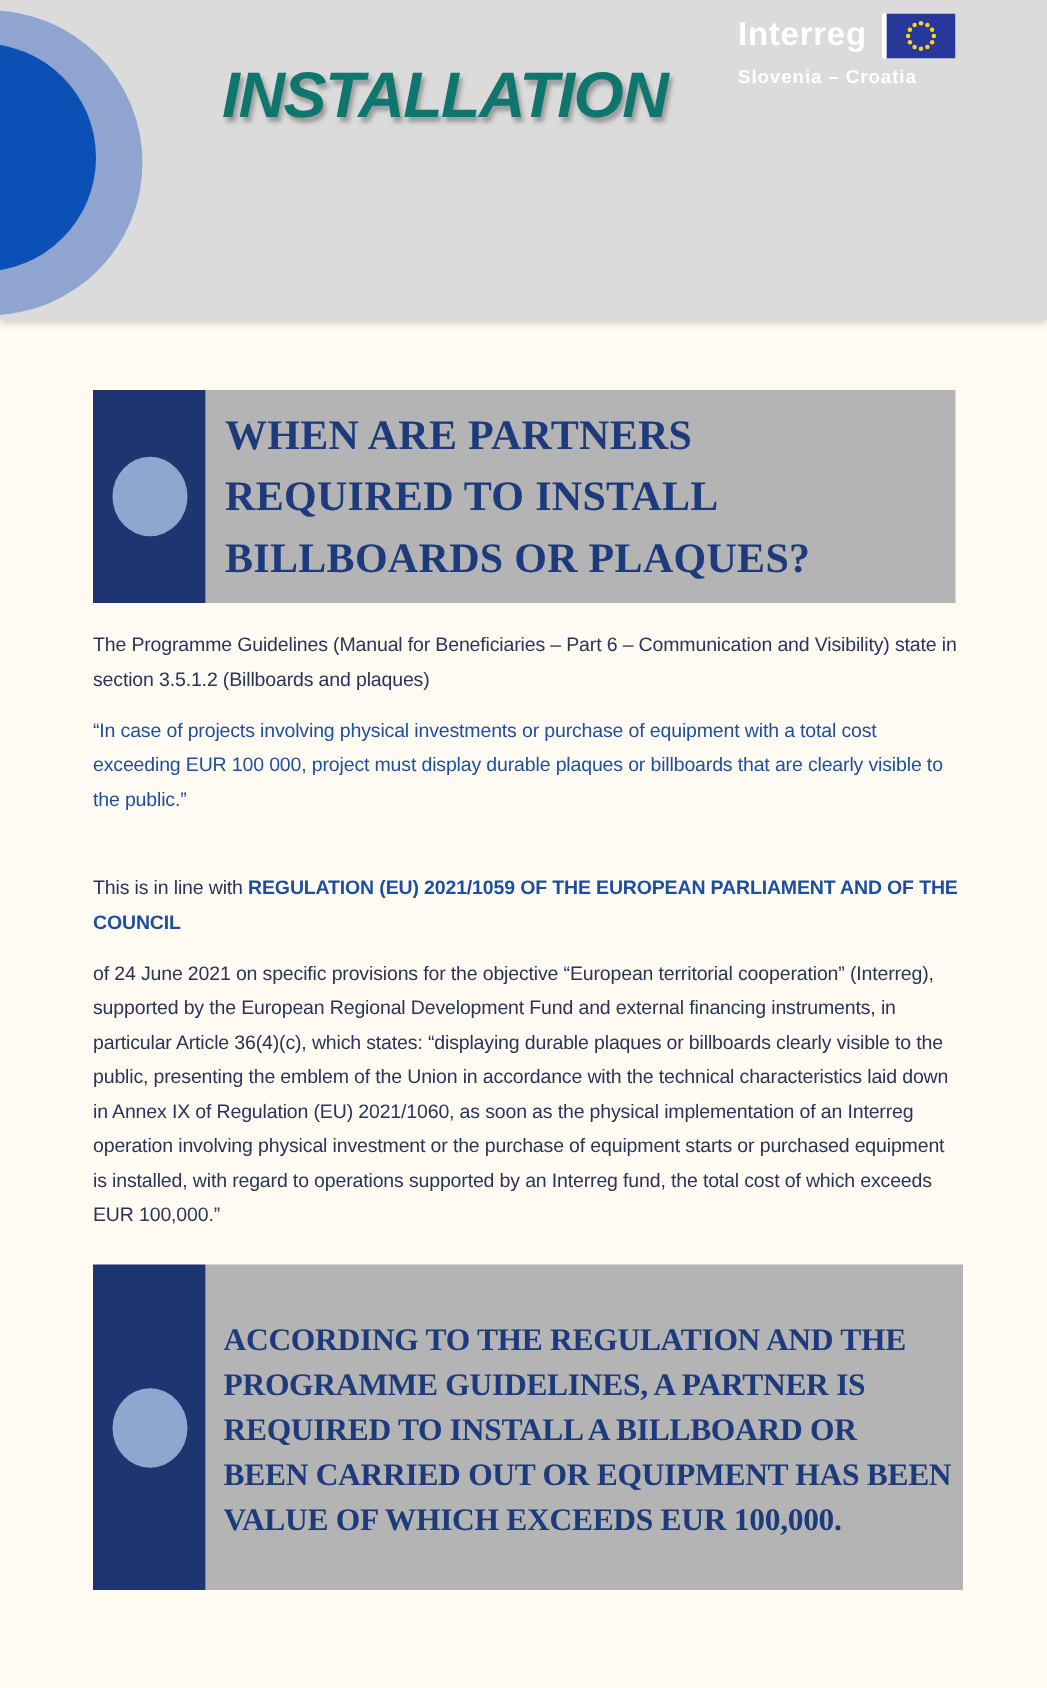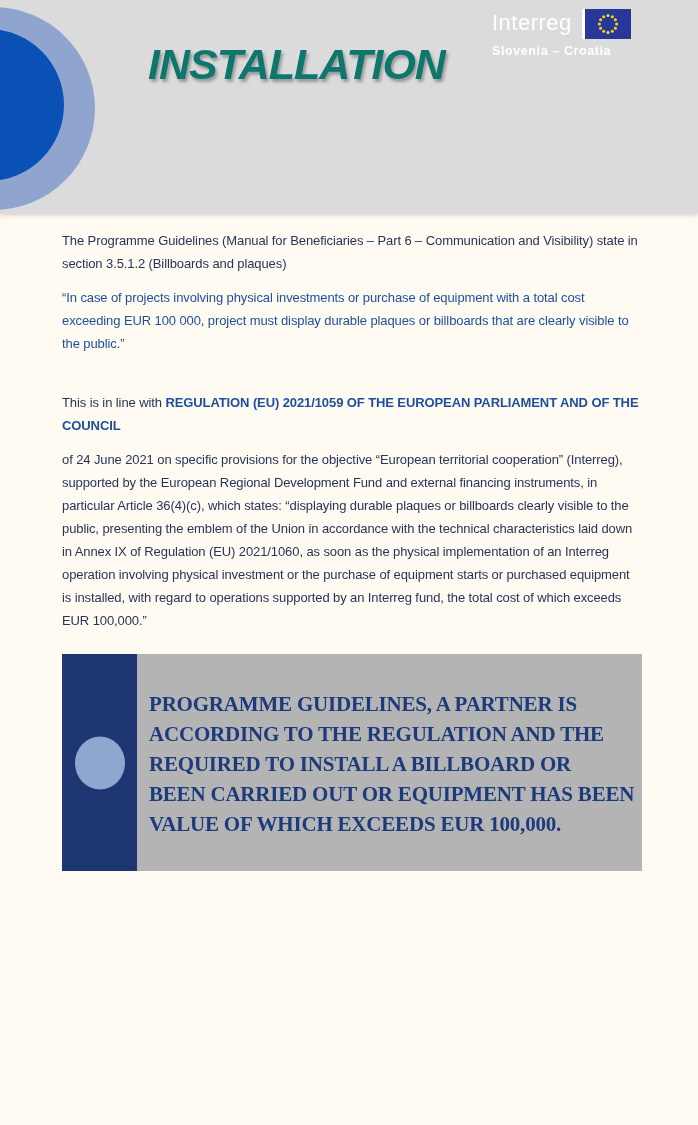--- a/index.html
+++ b/index.html
@@ -16,21 +16,21 @@
   .hero-title{position:absolute;left:148px;top:40px;font-size:43px;font-weight:800;font-style:italic;
         color:#0f766e;letter-spacing:-1px;text-shadow:2px 3px 3px rgba(90,90,90,0.5);}
   .hero-subtitle{position:absolute;left:110px;top:90px;font-family:"Liberation Serif",serif;
         font-style:italic;font-size:48px;color:#95aad6;text-shadow:2px 3px 3px rgba(90,90,90,0.45);}
   .hero-tagline{position:absolute;left:85px;top:167px;font-size:20px;font-weight:bold;font-style:italic;
         color:#1e3c80;letter-spacing:-0.2px;text-shadow:1px 2px 2px rgba(90,90,90,0.45);}
 
   
   .logo{position:absolute;left:492px;top:8px;color:#ffffff;}
   .logo-row{display:flex;align-items:flex-start;}
-  .logo-brand{font-size:22px;font-weight:normal;letter-spacing:0.5px;line-height:30px;}
+  .logo-brand{font-size:22px;font-weight:bold;letter-spacing:0.5px;line-height:30px;}
   .eu-flag{display:inline-block;margin-left:10px;margin-top:1px;border-left:3px solid #ffffff;line-height:0;}
   .cofunded{margin-left:7px;font-size:9px;font-weight:bold;line-height:11px;padding-top:4px;}
   .logo-program{margin-top:5px;font-size:12.5px;font-weight:bold;letter-spacing:0.6px;}
 
   
   main{padding:0 59px 0 62px;}
 
   .callout{display:flex;width:575px;}
   .callout-bar{flex:0 0 75px;background:#1d3570;position:relative;}
   .callout-dot{position:absolute;left:50%;top:50%;transform:translate(-50%,-50%);
@@ -87,37 +87,49 @@
             </g>
           </svg>
         </span>
       </div>
       <div class="logo-program">Slovenia – Croatia</div>
     </div>
   </header>
 
   <main>
 
+    <section class="callout callout-1">
+      <div class="callout-bar">
+        <span class="callout-dot"></span>
+      </div>
+      <div class="callout-body">
+        <h2 class="callout-heading">
+          <span>WHEN ARE PARTNERS</span>
+          <span>REQUIRED TO INSTALL</span>
+          <span>BILLBOARDS OR PLAQUES?</span>
+        </h2>
+      </div>
+    </section>
 
     <p class="body-text">The Programme Guidelines (Manual for Beneficiaries – Part 6 – Communication and Visibility) state in section 3.5.1.2 (Billboards and plaques)</p>
 
     <p class="body-text bold-quote">“In case of projects involving physical investments or purchase of equipment with a total cost exceeding EUR 100 000, project must display durable plaques or billboards that are clearly visible to the public.”</p>
 
     <p class="body-text mix"><span>This is in line with </span><strong class="reg-bold">REGULATION (EU) 2021/1059 OF THE EUROPEAN PARLIAMENT AND OF THE COUNCIL</strong></p>
 
     <p class="body-text long-para">of 24 June 2021 on specific provisions for the objective “European territorial cooperation” (Interreg), supported by the European Regional Development Fund and external financing instruments, in particular Article 36(4)(c), which states: “displaying durable plaques or billboards clearly visible to the public, presenting the emblem of the Union in accordance with the technical characteristics laid down in Annex IX of Regulation (EU) 2021/1060, as soon as the physical implementation of an Interreg operation involving physical investment or the purchase of equipment starts or purchased equipment is installed, with regard to operations supported by an Interreg fund, the total cost of which exceeds EUR 100,000.”</p>
 
     <section class="callout callout-2">
       <div class="callout-bar">
         <span class="callout-dot"></span>
       </div>
       <div class="callout-body">
         <p class="callout-statement">
+          <span>ACCORDING TO THE REGULATION AND THE</span>
           <span>PROGRAMME GUIDELINES, A PARTNER IS</span>
-          <span>ACCORDING TO THE REGULATION AND THE</span>
           <span>REQUIRED TO INSTALL A BILLBOARD OR</span>
           <span>BEEN CARRIED OUT OR EQUIPMENT HAS BEEN</span>
           <span>VALUE OF WHICH EXCEEDS EUR 100,000.</span>
         </p>
       </div>
     </section>
 
   </main>
 </div>
 

